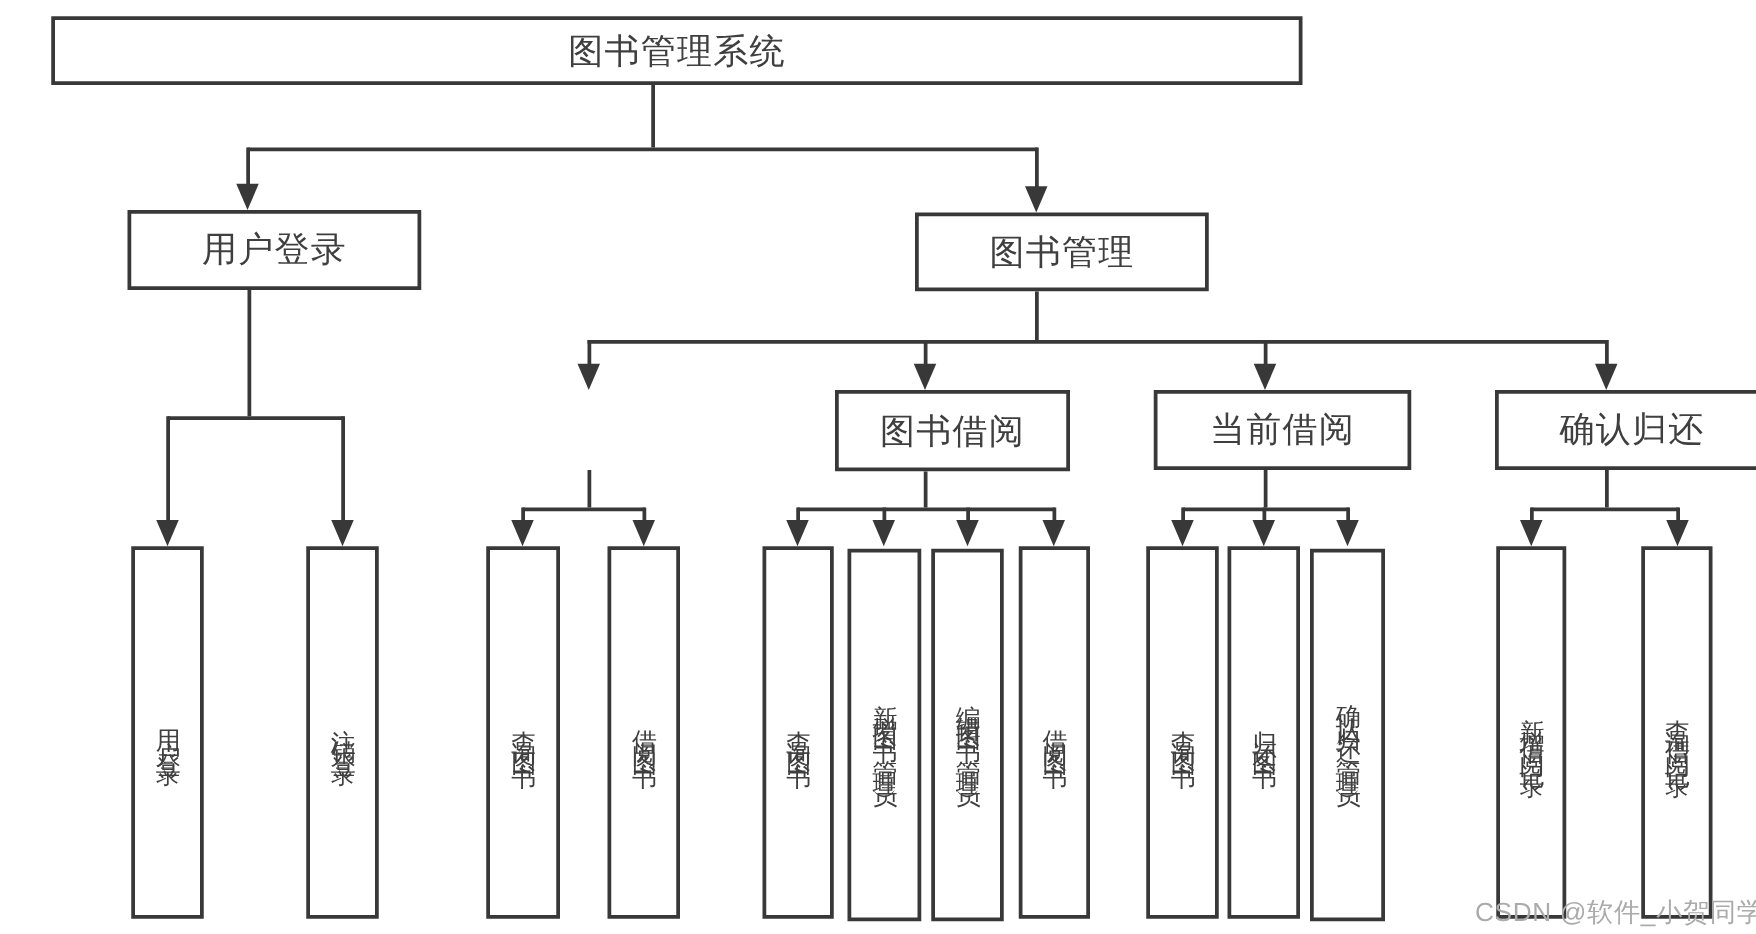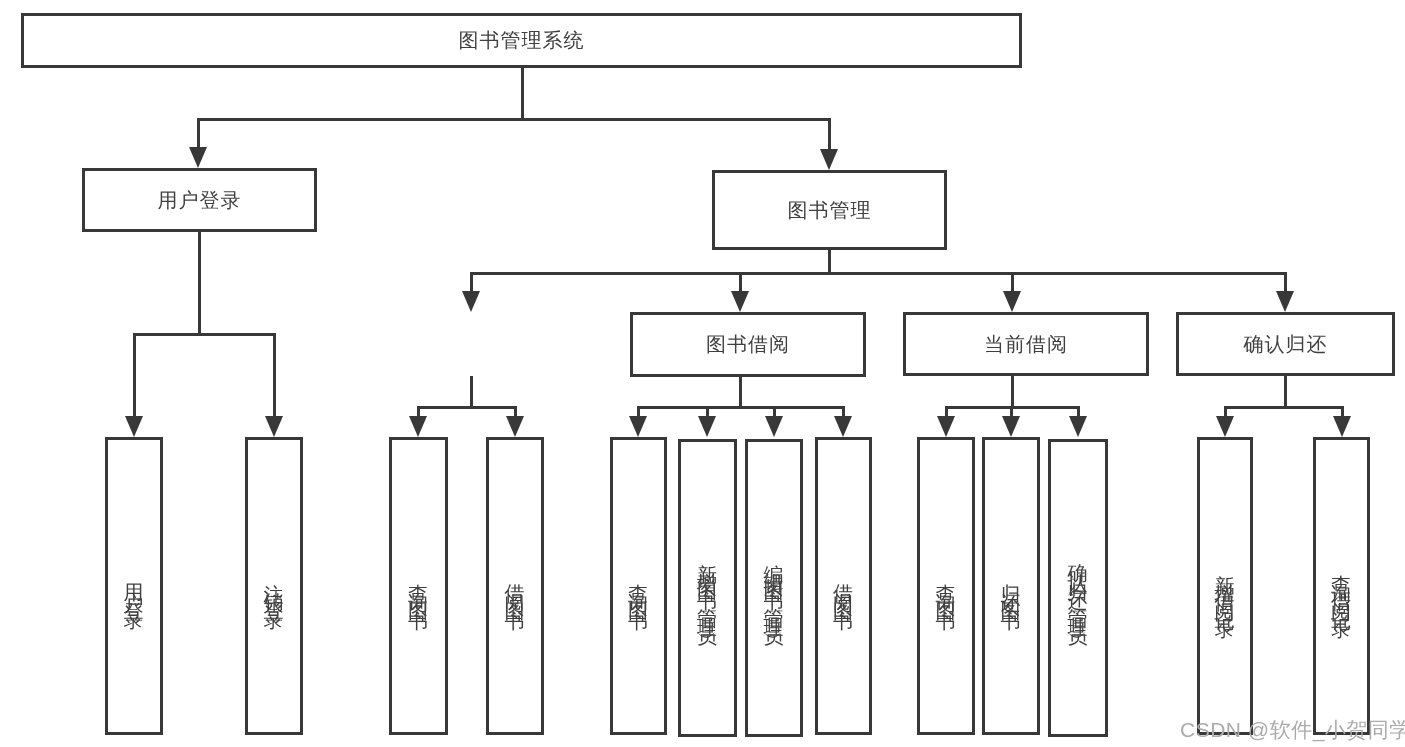--- a/index.html
+++ b/index.html
@@ -6,21 +6,21 @@
   #stage {
     position:relative; width:1405px; height:747px; background:#ffffff;
     font-family:"Liberation Sans", sans-serif; overflow:hidden;
   }
   .box {
     position:absolute; box-sizing:border-box; background:#ffffff;
     border:3px solid #383838; color:#3f3f3f;
     display:flex; align-items:center; justify-content:center;
     z-index:2;
   }
-  .h-label { font-size:20px; letter-spacing:1px; white-space:nowrap; }
+  .h-label { font-size:28px; letter-spacing:1px; white-space:nowrap;margin-left:20px; }
   .v-box {
     writing-mode:vertical-rl; text-orientation:mixed;
     font-size:20px; letter-spacing:9px; line-height:1;
   }
   .line { position:absolute; background:#383838; z-index:1; }
   .arr {
     position:absolute; width:0; height:0; z-index:1;
     border-left:9px solid transparent; border-right:9px solid transparent;
     border-top:21px solid #383838;
   }
@@ -94,30 +94,30 @@
   <div class="arr" style="left:1333px;top:416px"></div>
 
   <div class="box h-label" style="left:21px;top:13px;width:1001px;height:55px">
       <span>图书管理系统</span>
     </div>
 
   <div class="box h-label" style="left:82px;top:168px;width:235px;height:64px">
       <span>用户登录</span>
     </div>
 
-  <div class="box h-label" style="left:712px;top:170px;width:235px;height:80px">
+  <div class="box h-label" style="left:712px;top:170px;width:235px;height:63px">
       <span>图书管理</span>
     </div>
 
 
-  <div class="box h-label" style="left:630px;top:312px;width:236px;height:65px">
+  <div class="box h-label" style="left:648px;top:312px;width:188px;height:65px">
       <span>图书借阅</span>
     </div>
 
-  <div class="box h-label" style="left:903px;top:312px;width:246px;height:64px">
+  <div class="box h-label" style="left:903px;top:312px;width:206px;height:64px">
       <span>当前借阅</span>
     </div>
 
   <div class="box h-label" style="left:1176px;top:312px;width:219px;height:64px">
       <span>确认归还</span>
     </div>
 
   <div class="box v-box" style="left:105px;top:437px;width:58px;height:298px">
       <span>用户登录</span>
     </div>

